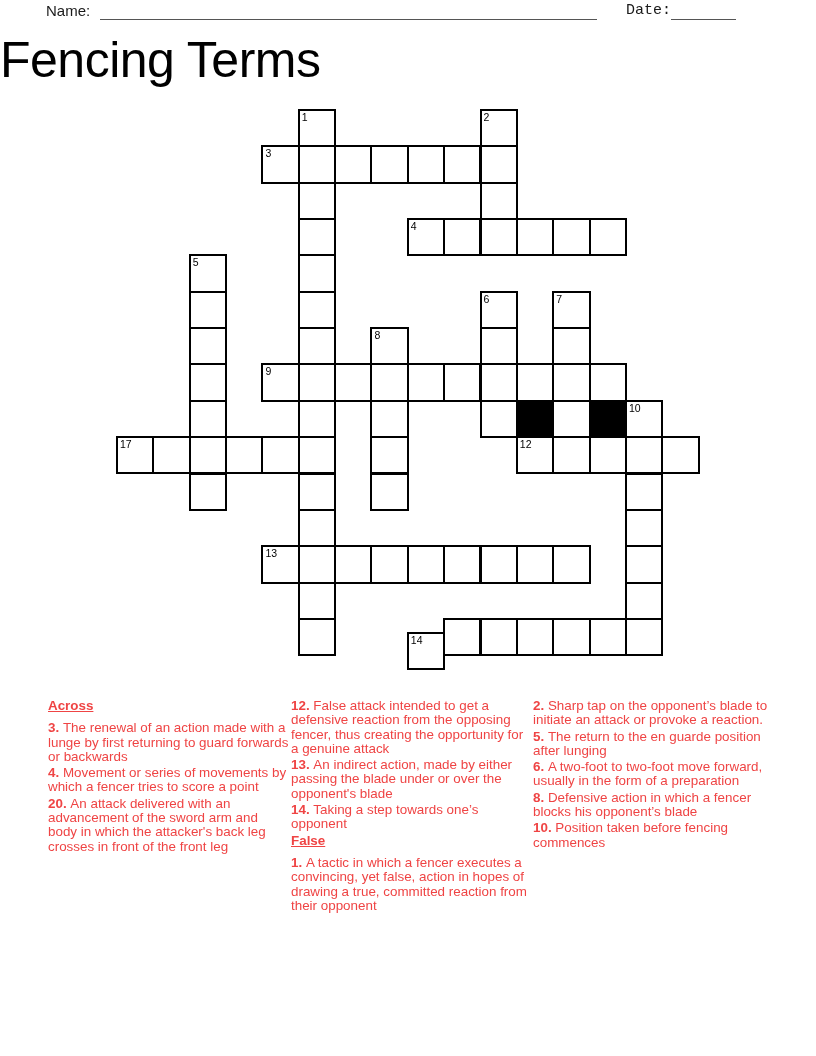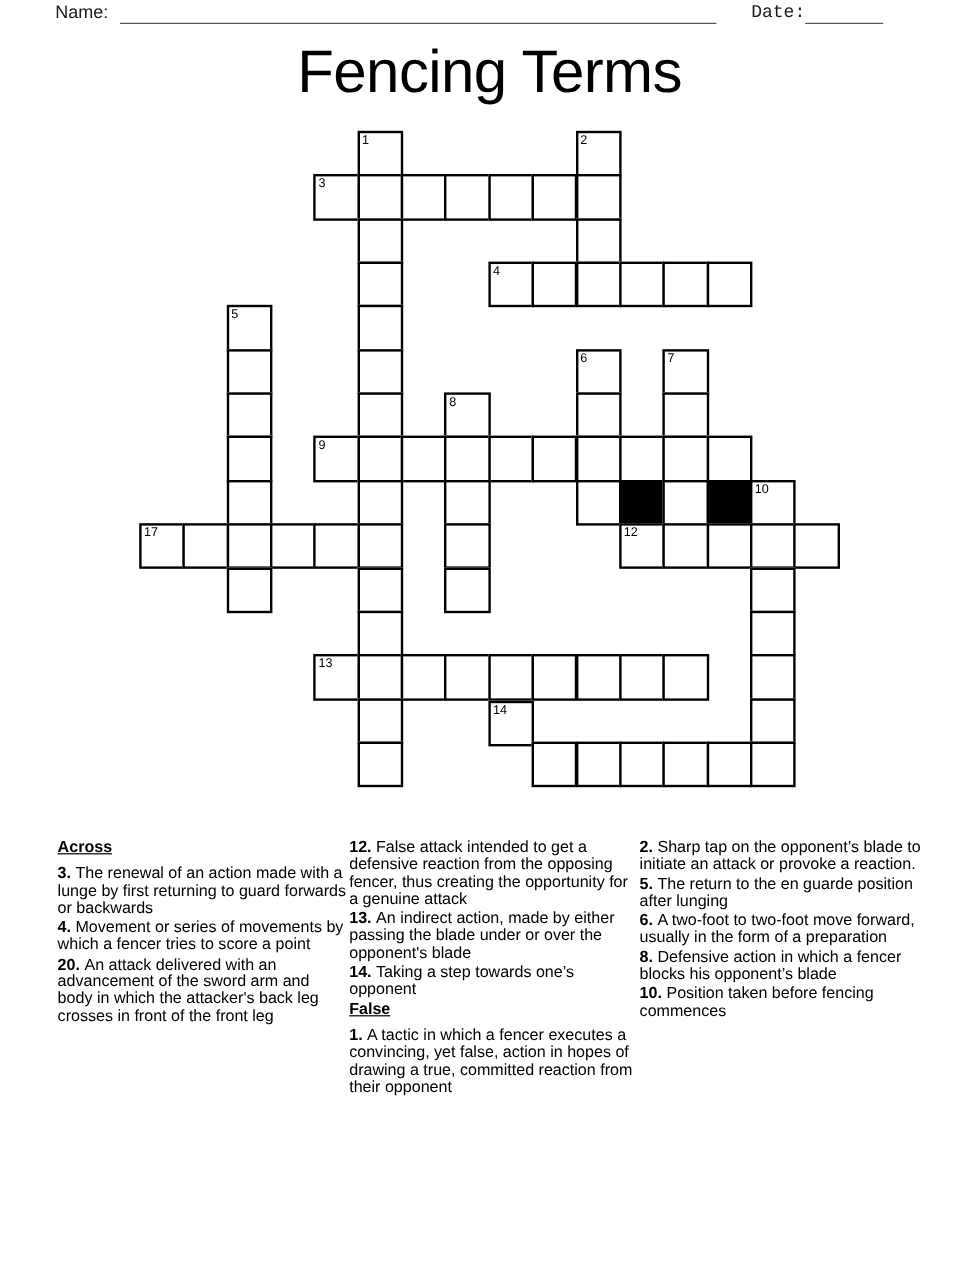--- a/index.html
+++ b/index.html
@@ -13,21 +13,21 @@
   }
   .abs { position: absolute; }
 
   
   .hdr-label { font-size: 15px; color: #1a1a1a; top: 2px; }
   .fill-line { border-bottom: 1.5px solid #555; height: 18px; top: 1px; }
 
   
   .title {
     left: 0; right: 0; top: 31px;
-    text-align: center;
+    text-align: left;
     font-size: 50px;
     letter-spacing: -0.5px;
     color: #000;
     white-space: nowrap;
   }
 
   
   #grid { left: 0; top: 0; width: 816px; height: 700px; }
   .cell {
     position: absolute;
@@ -44,21 +44,21 @@
     color: #000;
   }
 
   
   .clue-col {
     position: absolute;
     top: 699px;
     width: 242px;
     font-size: 13.4px;
     line-height: 14.3px;
-    color: #000000;
+    color: #ef4444;
   }
   .clue-col p { margin: 0 0 2px 0; }
   .clue-col p.hdr {
     font-weight: bold;
     margin-bottom: 8px;
   }
   .clue-col p.hdr span { text-decoration: underline; }
   .clue-num { font-weight: bold; }
 </style>
 </head>
@@ -171,21 +171,21 @@
     <div class="cell" style="left: 370.45px; top: 545.2px; width: 38.35px; height: 38.35px;"></div>
     <div class="cell" style="left: 406.8px; top: 545.2px; width: 38.35px; height: 38.35px;"></div>
     <div class="cell" style="left: 443.15px; top: 545.2px; width: 38.35px; height: 38.35px;"></div>
     <div class="cell" style="left: 479.5px; top: 545.2px; width: 38.35px; height: 38.35px;"></div>
     <div class="cell" style="left: 515.85px; top: 545.2px; width: 38.35px; height: 38.35px;"></div>
     <div class="cell" style="left: 552.2px; top: 545.2px; width: 38.35px; height: 38.35px;"></div>
     <div class="cell" style="left: 624.9px; top: 545.2px; width: 38.35px; height: 38.35px;"></div>
     <div class="cell" style="left: 297.75px; top: 581.55px; width: 38.35px; height: 38.35px;"></div>
     <div class="cell" style="left: 624.9px; top: 581.55px; width: 38.35px; height: 38.35px;"></div>
     <div class="cell" style="left: 297.75px; top: 617.9px; width: 38.35px; height: 38.35px;"></div>
-    <div class="cell" style="left: 406.8px; top: 584px; width: 38.35px; height: 38.35px;">
+    <div class="cell" style="left: 406.8px; top: 632px; width: 38.35px; height: 38.35px;">
       <span class="num">14</span>
     </div>
     <div class="cell" style="left: 443.15px; top: 617.9px; width: 38.35px; height: 38.35px;"></div>
     <div class="cell" style="left: 479.5px; top: 617.9px; width: 38.35px; height: 38.35px;"></div>
     <div class="cell" style="left: 515.85px; top: 617.9px; width: 38.35px; height: 38.35px;"></div>
     <div class="cell" style="left: 552.2px; top: 617.9px; width: 38.35px; height: 38.35px;"></div>
     <div class="cell" style="left: 588.55px; top: 617.9px; width: 38.35px; height: 38.35px;"></div>
     <div class="cell" style="left: 624.9px; top: 617.9px; width: 38.35px; height: 38.35px;"></div>
   </div>
 

